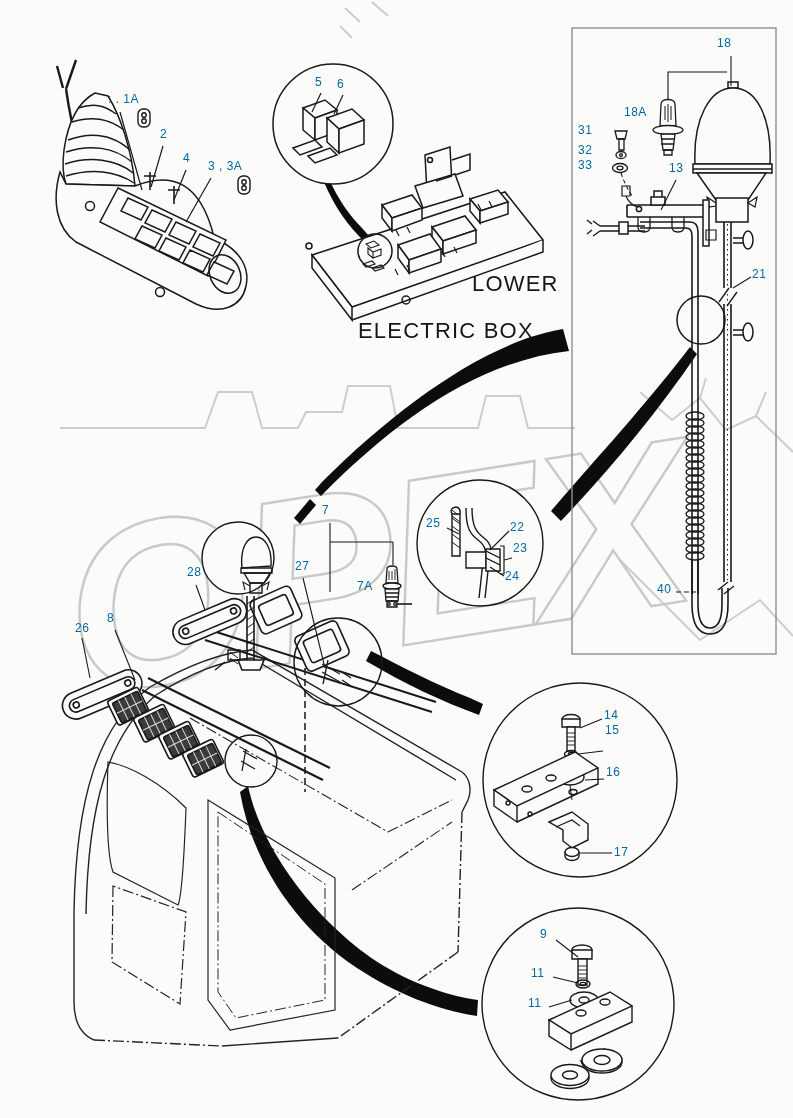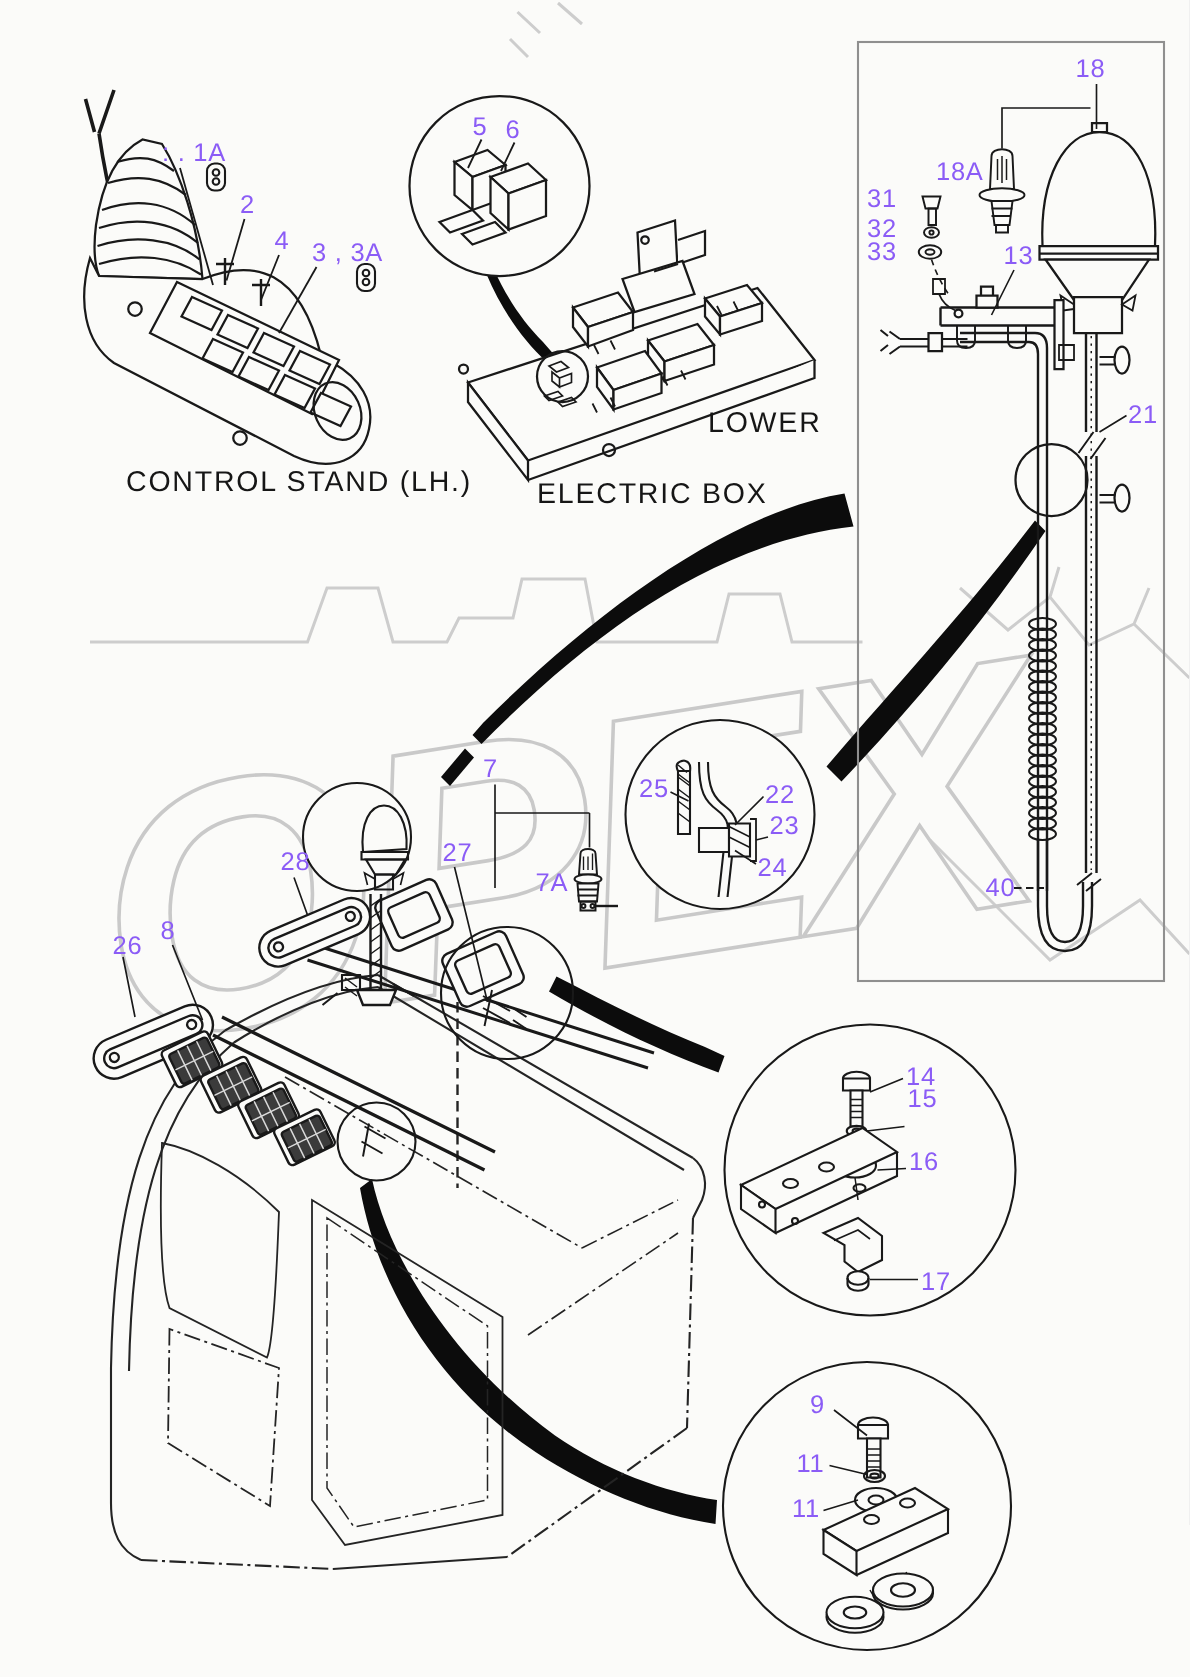--- a/index.html
+++ b/index.html
@@ -1,20 +1,20 @@
 <!DOCTYPE html>
 <html><head>
 <meta charset="utf-8">
 <style>
   html,body{margin:0;padding:0;background:#e8e8e8;}
   #page{position:relative;width:793px;height:1118px;background:#fbfbf9;overflow:hidden;
         font-family:"Liberation Sans",sans-serif;}
   #art{position:absolute;left:0;top:0;}
-  .lbl{position:absolute;font-size:17px;color:#8b5cf6;white-space:pre;letter-spacing:.5px;line-height:1;}
-  .cap{font-size:19px;letter-spacing:1.2px;color:#161616;}
+  .lbl{position:absolute;font-size:12px;color:#0369a1;white-space:pre;letter-spacing:.5px;line-height:1;}
+  .cap{font-size:22px;letter-spacing:1.2px;color:#161616;}
   .wm-text{font-weight:bold;font-style:italic;}
 </style>
 </head>
 <body>
 
 <div id="page">
 
 <svg id="art" width="793" height="1118" viewBox="0 0 793 1118">
 
   <g stroke="#cdcdcd" fill="none" stroke-width="2">
@@ -440,17 +440,16 @@
 <div class="lbl" style="left:75px;top:622px">26</div>
 <div class="lbl" style="left:107px;top:612px">8</div>
 <div class="lbl" style="left:604px;top:709px">14</div>
 <div class="lbl" style="left:605px;top:724px">15</div>
 <div class="lbl" style="left:606px;top:766px">16</div>
 <div class="lbl" style="left:614px;top:846px">17</div>
 <div class="lbl" style="left:540px;top:928px">9</div>
 <div class="lbl" style="left:531px;top:967px">11</div>
 <div class="lbl" style="left:528px;top:997px">11</div>
 
-<div class="lbl cap" style="left:84px;top:312px">CONTROL STAND (LH.)</div>
 <div class="lbl cap" style="left:358px;top:320px">ELECTRIC BOX</div>
 <div class="lbl cap" style="left:472px;top:273px">LOWER</div>
 
 </div>
 
 </body></html>

